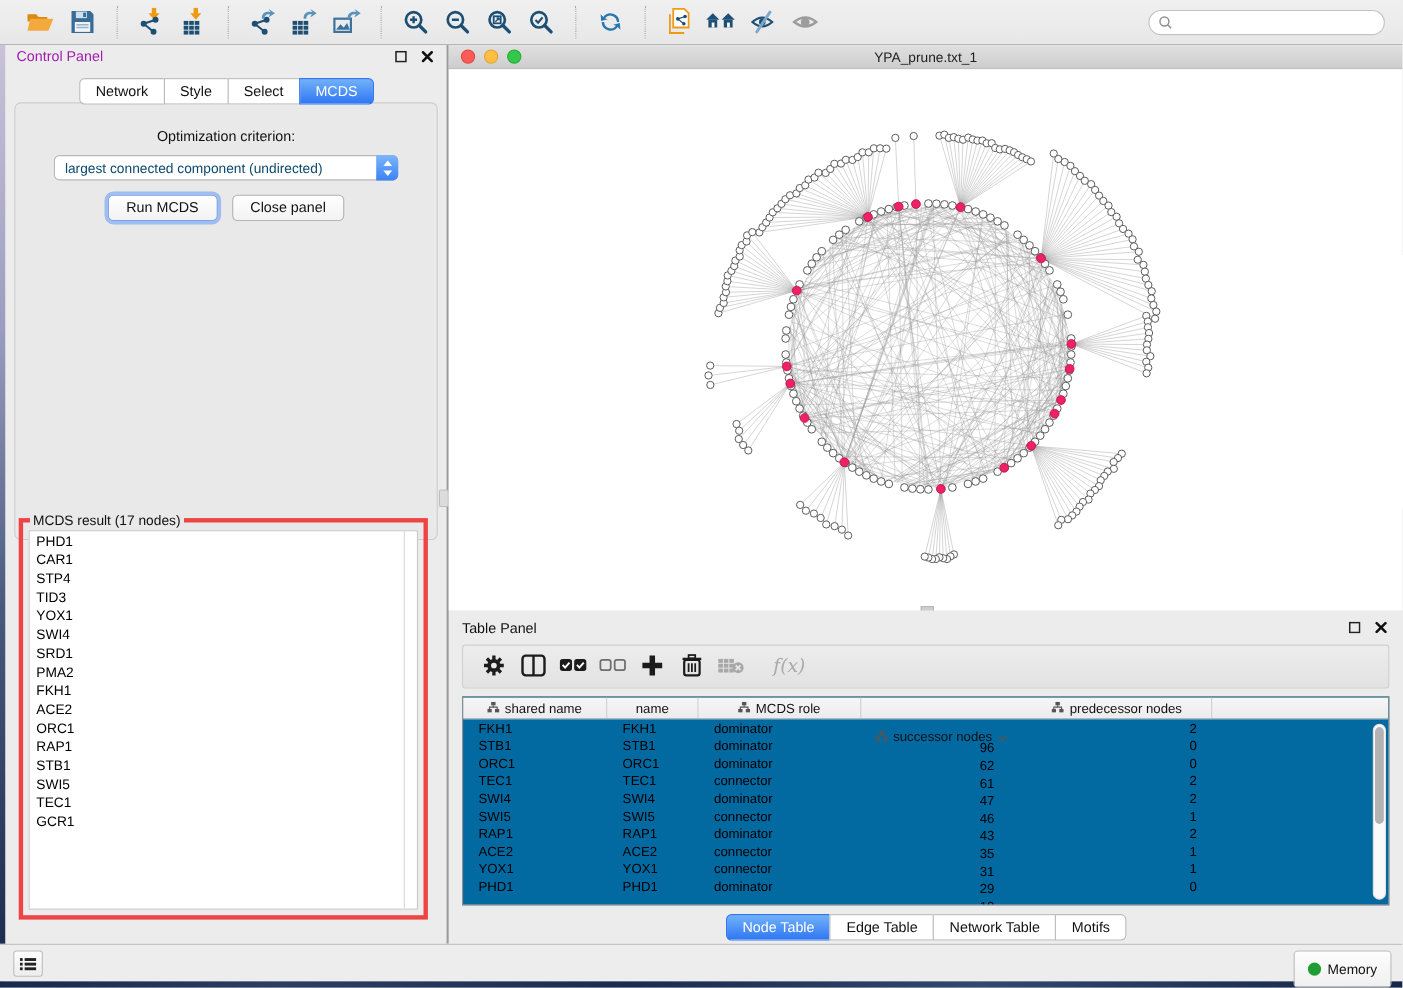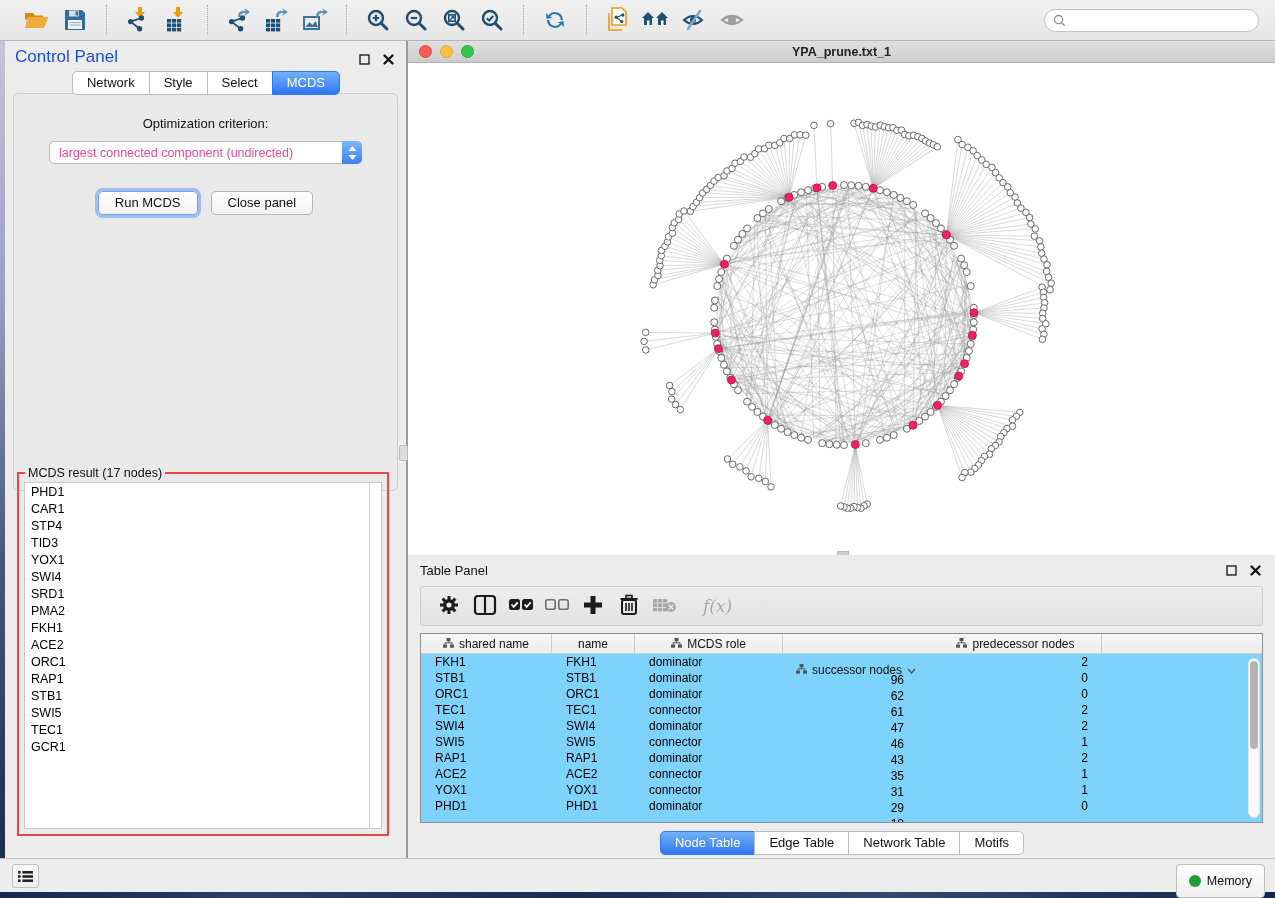--- a/index.html
+++ b/index.html
@@ -23,79 +23,79 @@
 
   
   .wall-left { position:absolute; left:0; top:41px; width:5px; height:851px;
     background:linear-gradient(#c9c2d8 0%,#9b9ec0 30%,#49597e 60%,#17294a 100%); }
   .wall-bottom { position:absolute; left:0; top:892px; width:1275px; height:6px;
     background:linear-gradient(90deg,#16294a,#2c3f63 20%,#1a2c4e 45%,#32486e 70%,#142646 100%); }
 
   
   .control-panel { position:absolute; left:5px; top:41px; width:401px; height:817px;
     background:#ececec; }
-  .panel-titlebar { display:flex; align-items:flex-end; height:26px; padding:2px 10px 0 10px;
-    font-size:17px; color:#1d4ed8; }
+  .panel-titlebar { display:flex; align-items:flex-start; height:26px; padding:2px 10px 0 10px;
+    font-size:13px; color:#a21caf; }
   .panel-titlebar .spacer { flex:1; }
   .mini-ic { width:16px; height:16px; display:flex; align-items:center; justify-content:center;
     margin-left:8px; cursor:pointer; }
   .tabrow { display:flex; justify-content:center; margin-top:4px; position:relative; z-index:2; }
   .tab { font-size:13px; color:#111; background:#fff; border:1px solid #bdbdbd;
     padding:3px 14px 4px; margin-right:-1px; cursor:pointer; }
   .tab:first-child { border-radius:5px 0 0 5px; }
   .tab:last-child { border-radius:0 5px 5px 0; }
   .tab.active { background:linear-gradient(#71b1f9,#3077f3); color:#fff; border-color:#3077f3; }
   .inner-box { position:absolute; left:8px; top:52px; width:385px; height:398px;
     background:#e9e9e9; border:1px solid #cdcdcd; border-radius:6px; }
   .crit-label { text-align:center; margin-top:22px; font-size:13px; color:#111; }
   .dropdown { margin:10px auto 0; width:313px; height:23px; background:#fff;
     border:1px solid #b9b9b9; border-radius:5px; display:flex; align-items:center; cursor:pointer; }
-  .dropdown .dd-text { flex:1; font-size:12.5px; padding-left:9px; color:#ec4899; white-space:nowrap; }
+  .dropdown .dd-text { flex:1; font-size:12.5px; padding-left:9px; color:#0c4a6e; white-space:nowrap; }
   .dd-stepper { width:20px; height:23px; margin:-1px; border-radius:0 5px 5px 0;
     background:linear-gradient(#7db6fa,#3b82f4); display:flex; flex-direction:column;
     align-items:center; justify-content:center; gap:2px; }
-  .btnrow { display:flex; justify-content:center; gap:13px; margin-top:27px;align-items:flex-end; }
+  .btnrow { display:flex; justify-content:center; gap:13px; margin-top:13px;align-items:flex-end; }
   .mac-btn { font-size:13px; color:#111; background:linear-gradient(#ffffff,#f2f2f2);
     border:1px solid #b5b5b5; border-radius:5px; padding:3px 16px 4px; cursor:pointer; }
   .mac-btn.focused { box-shadow:0 0 0 3px rgba(110,160,245,.6); border-color:#7aa4e8; }
   fieldset.result-box { position:absolute; left:12px; top:425px; width:372px; height:370px;
-    border:2px solid #ef4444; padding:0; background:transparent; }
+    border:4px solid #ef4444; padding:0; background:transparent; }
   fieldset.result-box legend { font-size:12.5px; color:#111; margin-left:6px; padding:0 3px; }
   .result-list { position:absolute; left:5px; top:2px; right:5px; bottom:5px; background:#fff;
     border:1px solid #c9c9c9; overflow:hidden; }
   .result-scroll { position:absolute; right:11px; top:0; bottom:0; width:1px; background:#d6d6d6; }
   .list-item { font-size:12.5px; color:#000; padding:1.5px 0 1.5px 6px; }
 
   
   .vdivider { position:absolute; left:406px; top:41px; width:2px; height:817px; background:#9a9a9a; }
   .v-handle { position:absolute; left:399px; top:445px; width:9px; height:16px;
     background:#dcdcdc; border:1px solid #bdbdbd; border-radius:2px; }
 
   
   .net-panel { position:absolute; left:408px; top:41px; width:867px; height:514px; background:#fff; }
   .net-titlebar { height:22px; background:linear-gradient(#e0e0e0,#cdcdcd);
     border-bottom:1px solid #b2b2b2; display:flex; align-items:center; position:relative; }
   .lights { display:flex; gap:8px; padding-left:11px; }
   .light { width:13px; height:13px; border-radius:50%; }
-  .net-title { position:absolute; left:0; right:0; text-align:center; font-size:12.5px; color:#222;font-weight:bold; }
+  .net-title { position:absolute; left:0; right:0; text-align:center; font-size:12.5px; color:#222; }
   .net-canvas { position:absolute; left:0; top:22px; width:867px; height:492px; background:#fff; }
   .h-handle { position:absolute; left:434px; bottom:-3px; width:12px; height:8px;
     background:#cfcfcf; border:1px solid #b5b5b5; }
 
   
   .table-panel { position:absolute; left:408px; top:555px; width:867px; height:303px; background:#ececec; }
   .tp-titlebar { display:flex; align-items:center; height:26px; padding:4px 12px 0; font-size:13px; color:#111; }
   .tp-titlebar .spacer { flex:1; }
   .tp-toolbar { margin:5px 12px 0; height:40px; background:linear-gradient(#ededed,#e2e2e2);
     border:1px solid #cfcfcf; border-radius:3px; display:flex; align-items:center; padding:0 10px; }
   .tt-btn { width:36px; height:32px; display:flex; align-items:center; justify-content:center;
     background:transparent; border:none; cursor:pointer; }
   .fx-label { font-family:"DejaVu Serif", serif; font-style:italic; font-size:17px; color:#a9a9a9; }
   .grid-box { position:absolute; left:12px; top:78px; width:843px; height:190px;
-    background:#7dd3fc; border:1px solid #8f8f8f; overflow:hidden; }
+    background:#0369a1; border:1px solid #8f8f8f; overflow:hidden; }
   .grid-header { display:flex; height:20px; background:linear-gradient(#f6f6f6,#ececec);
     border-bottom:1px solid #cfcfcf; }
   .gh-cell { display:flex; align-items:center; justify-content:center; gap:5px;
     border-right:1px solid #cfcfcf; font-size:12px; color:#111; cursor:pointer; }
   .grid-row { display:flex; height:16px; align-items:center; }
   .gr-cell { font-size:12px; color:#000; white-space:nowrap; overflow:hidden; }
   .c0 { width:131px; padding-left:14px; }
   .c1 { width:83px;  padding-left:14px; }
   .c2 { width:148px; padding-left:14px; }
   .c3 { width:147px; text-align:right; padding-right:26px;margin-top:36px; }

